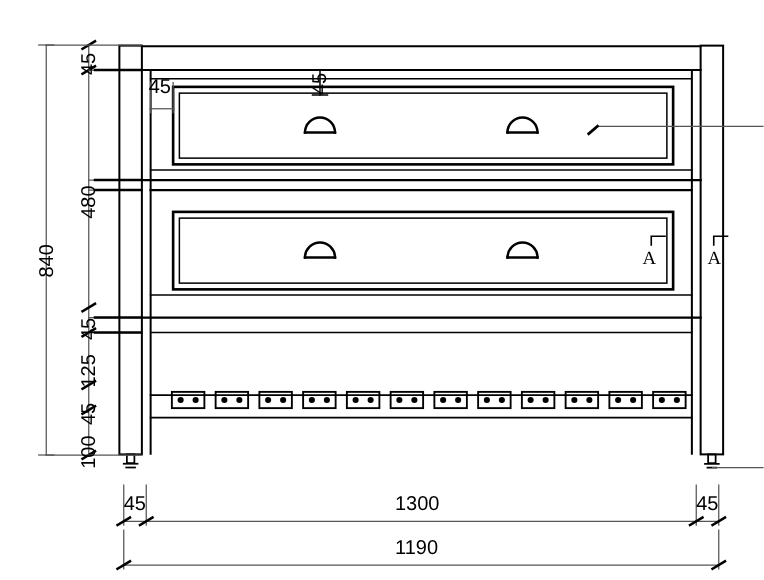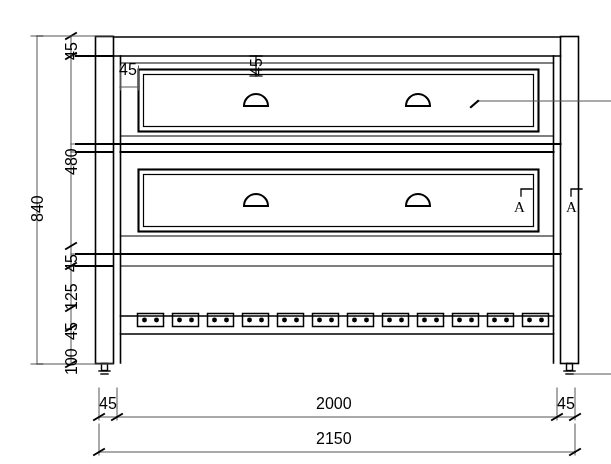--- a/index.html
+++ b/index.html
@@ -296,23 +296,23 @@
   <div class="dimtxt rot" style="left:64px; top:340px;">45</div>
 
   <div class="dimtxt rot" style="left:64px; top:375px;">100</div>
 
   <div class="dimtxt" style="left:119px; top:62px;">45</div>
 
   <div class="dimtxt rot" style="left:249px; top:76px;">45</div>
 
   <div class="dimtxt" style="left:99px; top:396px;">45</div>
 
-  <div class="dimtxt" style="left:316px; top:396px;">2000</div>
+  <div class="dimtxt" style="left:316px; top:396px;">1300</div>
 
   <div class="dimtxt" style="left:557px; top:396px;">45</div>
 
-  <div class="dimtxt" style="left:316px; top:431px;">2150</div>
+  <div class="dimtxt" style="left:316px; top:431px;">1190</div>
 
   <div class="secA" style="left:514px; top:200px;">A</div>
 
   <div class="secA" style="left:566px; top:200px;">A</div>
 
 </div>
 
 </body></html>

